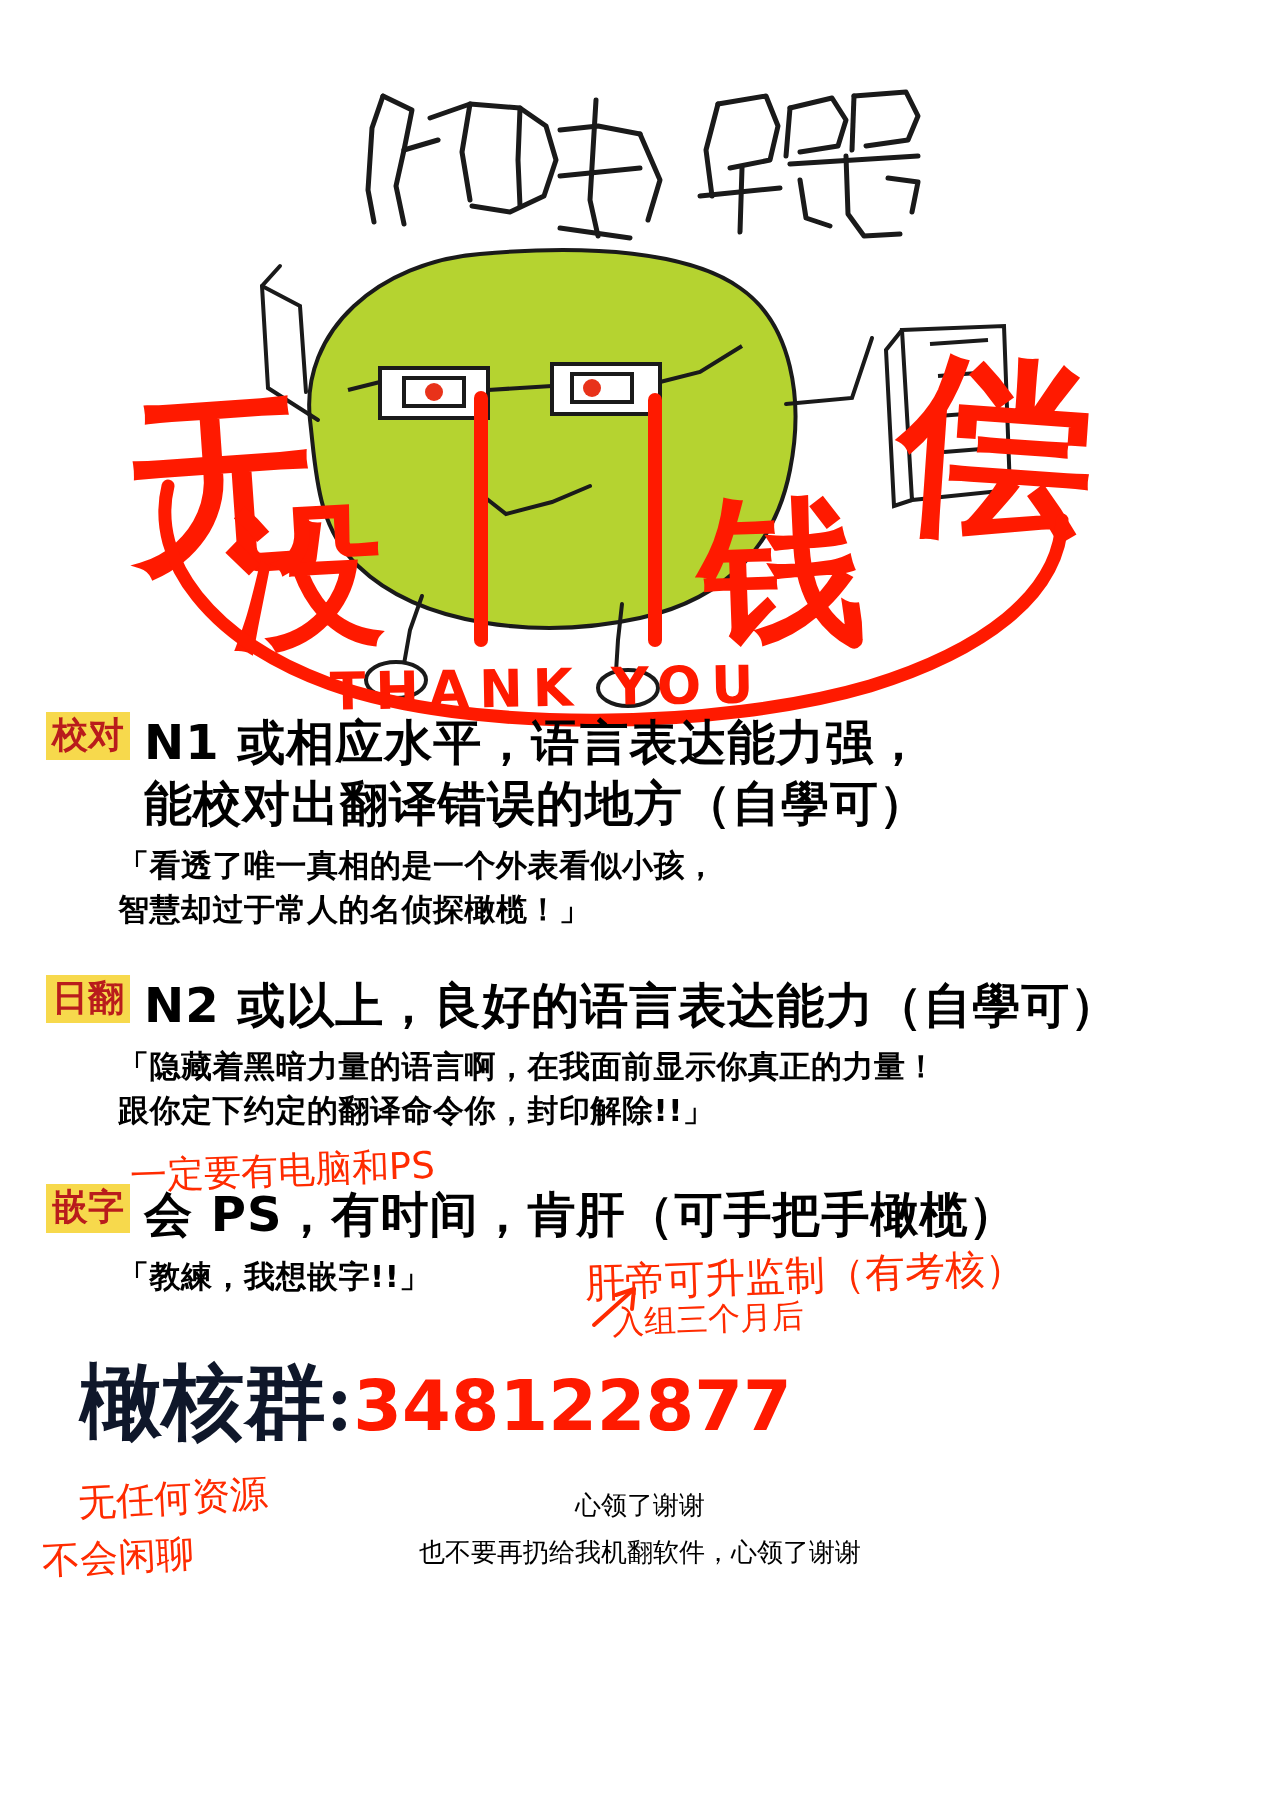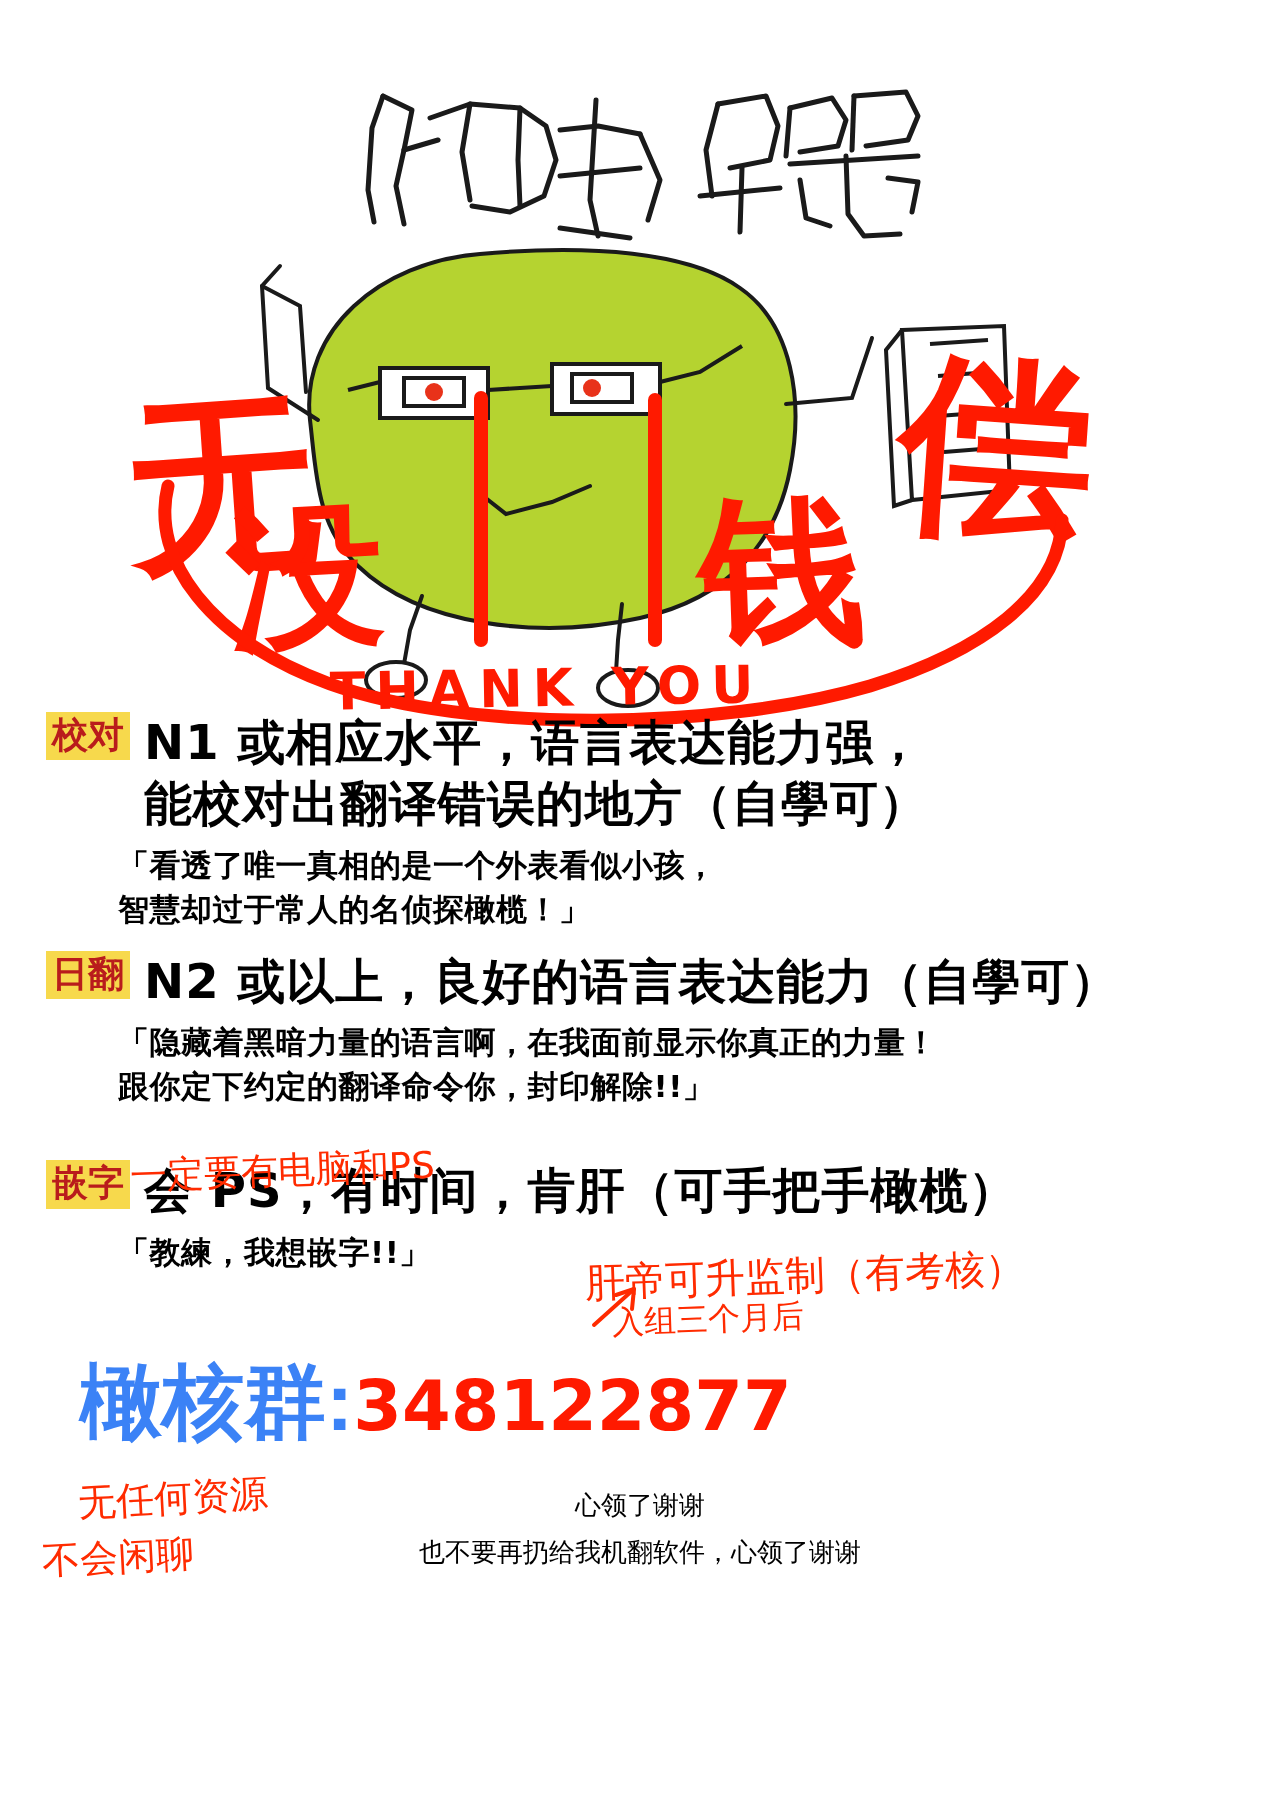--- a/index.html
+++ b/index.html
@@ -113,21 +113,21 @@
   .quote {
     font-family: "DejaVu Sans", sans-serif;
     font-weight: bold;
     font-size: 31px;
     line-height: 1.42;
     color: #000000;
     margin: 8px 0 0 72px;
     letter-spacing: 0.5px;
   }
   #block-jiaodui { margin-top: 0px; }
-  #block-rifan { margin-top: 20px; }
+  #block-rifan { margin-top: 44px; }
   #block-qianzi { margin-top: 52px; }
 
   
   .red-note {
     position: absolute;
     color: #ff2b00;
     font-family: "DejaVu Sans", sans-serif;
     font-weight: normal;
     white-space: nowrap;
     line-height: 1;
@@ -171,24 +171,24 @@
   
   #qq-line {
     position: absolute;
     left: 80px;
     top: 1348px;
     display: flex;
     align-items: baseline;
     white-space: nowrap;
   }
   #qq-label {
-    font-family: Liberation Sans, sans-serif;
+    font-family: Liberation Serif, serif;
     font-weight: bold;
     font-size: 82px;
-    color: #3b82f6;
+    color: #0f172a;
     letter-spacing: 0px;
   }
   #qq-number {
     font-family: "DejaVu Sans", sans-serif;
     font-weight: bold;
     font-size: 70px;
     color: #ff1a00;
     letter-spacing: 0px;
   }
 

